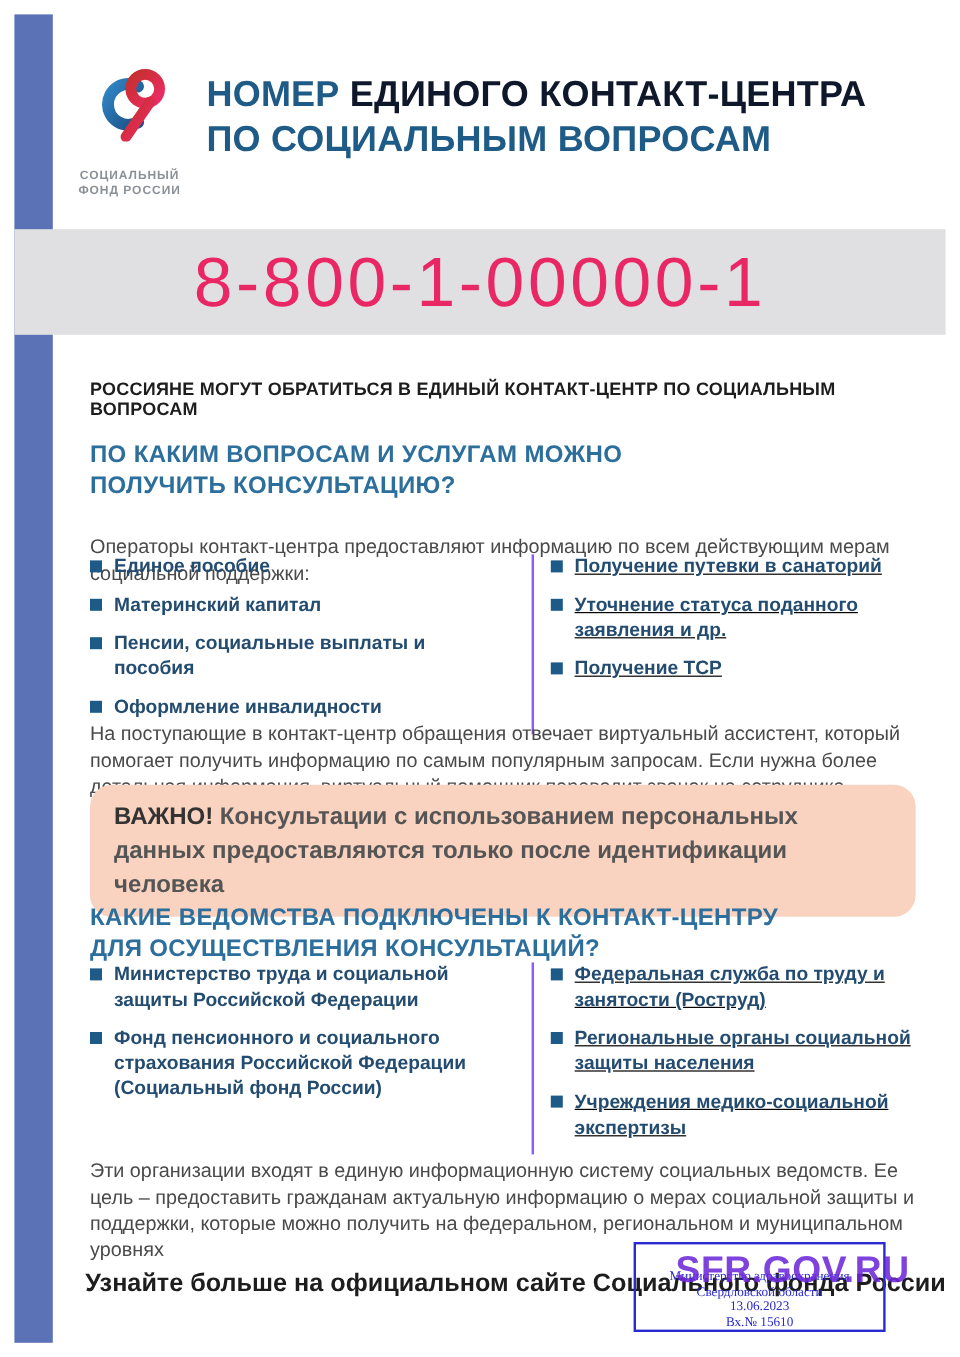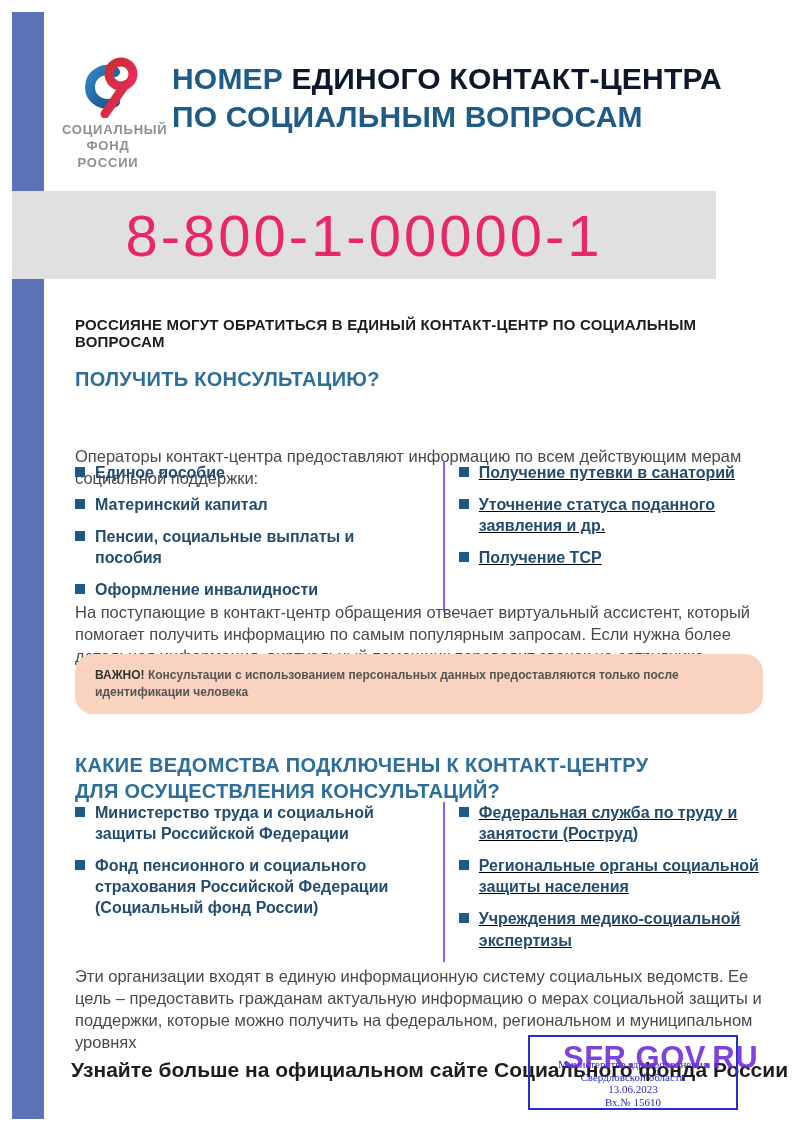--- a/index.html
+++ b/index.html
@@ -6,26 +6,26 @@
   .page {
     position:relative; width:800px; height:1131px; background:#ffffff;
     font-family:"Liberation Sans", sans-serif; overflow:hidden;
   }
   
   .stripe { position:absolute; left:12px; top:12px; width:32px; height:1107px; background:#5b72b7; }
 
   
   .header { position:absolute; left:62px; top:56px; display:flex; align-items:flex-start; gap:18px; }
   .logo { width:92px; text-align:center; }
-  .logo-caption { margin-top:0; font-size:13px; font-weight:700; color:#8b9097; letter-spacing:0.8px; line-height:1.25;text-align:center; }
+  .logo-caption { margin-top:18px; font-size:10px; font-weight:700; color:#8b9097; letter-spacing:0.8px; line-height:1.25;text-align:center; }
   .title { padding-top:4px; font-size:30px; font-weight:800; line-height:1.28; letter-spacing:0.2px; color:#1e5b87; }
   .title .pink { color:#0f172a; }
 
   
-  .band { position:absolute; left:12px; top:191px; width:704px; height:88px; background:#e0e0e2;
+  .band { position:absolute; left:12px; top:191px; width:776px; height:88px; background:#e0e0e2;
           display:flex; align-items:center; justify-content:center; }
   .phone { font-size:58px; font-weight:400; letter-spacing:3px; color:#ea2765; }
 
   
   .content-abs { position:absolute; left:75px; width:713px; }
   .intro { top:316px; font-size:15px; font-weight:700; color:#1d1d1d; letter-spacing:0.2px; }
   .h-blue { font-size:20px; font-weight:700; color:#2c6e9c; line-height:1.32; letter-spacing:0.3px; }
   .h1 { top:366px; }
   .h2 { top:752px; }
   .para { font-size:16.5px; color:#4a4a4a; line-height:1.34;margin-top:21px; }
@@ -38,21 +38,21 @@
   .list1 { top:462px; }
   .list2 { top:802px; }
   .col-left { width:351px; padding-right:24px; }
   .col-right { width:336px; padding-left:14px; border-left:2px solid #8b5cf6;text-decoration:underline; }
   .item { display:flex; gap:10px; margin-bottom:11px; font-size:16px; font-weight:700;
           color:#234c70; line-height:1.32; }
   .sq { flex:0 0 auto; width:10px; height:10px; margin-top:5px; background:#1d5a88; }
 
   
   .important { top:654px; left:75px; width:648px; background:#f9d3bf; border-radius:18px;
-               padding:13px 20px; font-size:12px; line-height:1.4; color:#555555; font-weight:600; }
+               padding:13px 20px; font-size:20px; line-height:1.4; color:#555555; font-weight:600; }
   .important .label { color:#333333; font-weight:800; }
 
   
   .footer-text { position:absolute; left:71px; top:1058px; font-size:21px; font-weight:700; color:#1d1d1d; }
   .site { position:absolute; left:563px; top:1040px; font-size:31px; font-weight:700;
           color:#6d28d9; letter-spacing:0.5px; opacity:0.88; z-index:2; }
   .stamp { position:absolute; left:528px; top:1035px; width:206px; height:50px; border:2px solid #2a2ace;
            z-index:1; text-align:center; padding-top:21px;
            font-family:"Liberation Serif", serif; font-size:11px; line-height:12.5px; color:#2a2ace; }
 </style>
@@ -90,20 +90,21 @@
     </div>
   </div>
 
   <div class="band">
     <div class="phone">8-800-1-00000-1</div>
   </div>
 
   <div class="content-abs intro">РОССИЯНЕ МОГУТ ОБРАТИТЬСЯ В ЕДИНЫЙ КОНТАКТ-ЦЕНТР ПО СОЦИАЛЬНЫМ ВОПРОСАМ</div>
 
   <div class="content-abs h-blue h1">
+    <div>ПО КАКИМ ВОПРОСАМ И УСЛУГАМ МОЖНО</div>
     <div>ПОЛУЧИТЬ КОНСУЛЬТАЦИЮ?</div>
   </div>
 
   <div class="content-abs para lead">Операторы контакт-центра предоставляют информацию по всем действующим мерам социальной поддержки:</div>
 
   <div class="content-abs cols list1">
     <div class="col-left">
       <div class="item">
           <span class="sq"></span>
           <span>Единое пособие</span>

